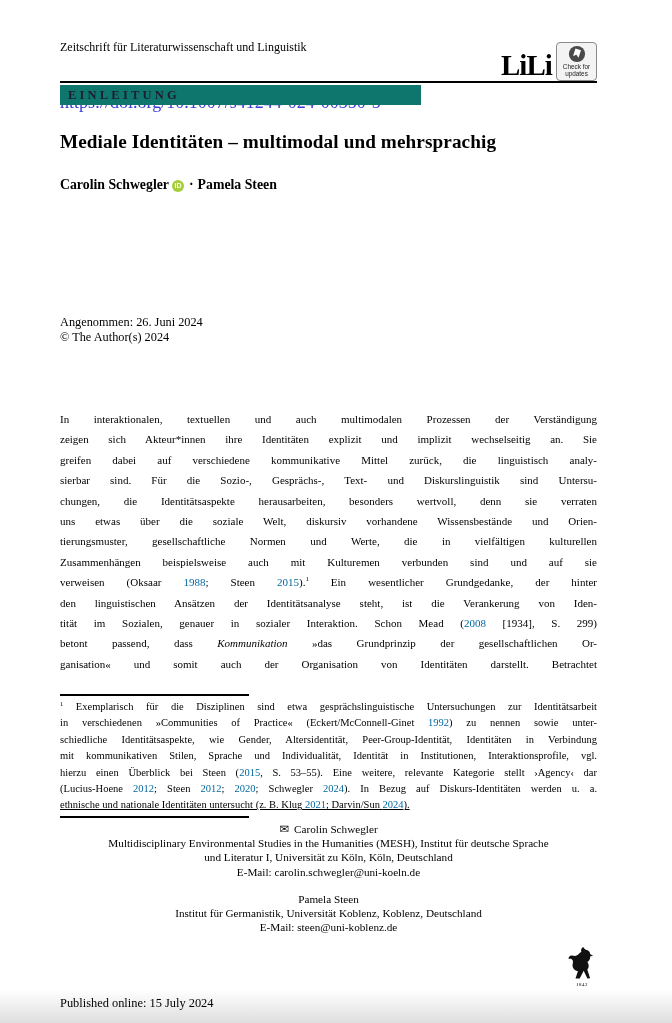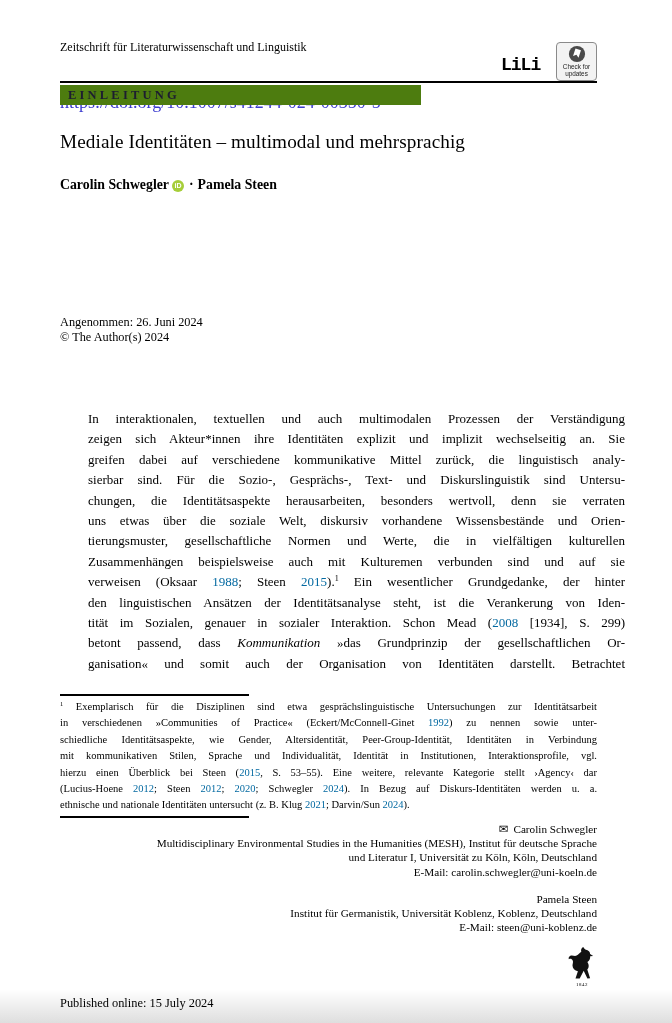--- a/index.html
+++ b/index.html
@@ -7,65 +7,65 @@
   body {
     position:relative; background:#ffffff; color:#000;
     font-family:"Liberation Serif", serif; overflow:hidden;
   }
   .abs { position:absolute; }
   .content { left:60px; width:537px; }
 
   
   .journal  { top:40px; font-size:12px; line-height:14px; }
   .doi      { top:72px; font-size:18px; color:#3c3ccf; text-decoration:none; display:block;margin-top:20px; }
-  .lili     { left:501px; top:51px; font-family:Liberation Mono, monospace;
-              font-weight:900; font-size:18px; line-height:28px; letter-spacing:-1px; }
+  .lili     { left:501px; top:51px; font-family:Liberation Serif, serif;
+              font-weight:900; font-size:29px; line-height:28px; letter-spacing:-1px; }
   .badge {
     left:556px; top:42px; width:41px; height:39px;
     background:#f3f3f3; border:1.5px solid #8a8a8a; border-radius:4px;
     text-align:center; cursor:pointer;
   }
   .badge-icon { display:block; margin:2px auto 0; width:18px; height:18px; }
   .badge-txt  { font-family:"Liberation Sans", sans-serif; font-size:6.4px; line-height:7px; color:#222; }
   .toprule  { top:81px; height:2.4px; background:#000; }
   .section-bar {
-    top:85px; width:361px; height:20px; background:#4d7c0f;
+    top:85px; width:361px; height:20px; background:#0f766e;
     font-size:12.5px; font-weight:bold; letter-spacing:3.2px; color:#1d1d30;
     line-height:20px; padding-left:8px;
   }
 
   
-  .title   { top:131px; font-size:19.2px; font-weight:normal; letter-spacing:0.1px; }
+  .title   { top:131px; font-size:19.2px; font-weight:bold; letter-spacing:0.1px; }
   .authors { top:177px; font-size:13.8px; font-weight:bold; }
   .orcid {
     display:inline-block; width:12px; height:12px; border-radius:50%;
     background:#a6ce39; color:#fff; font-family:"Liberation Sans", sans-serif;
     font-size:7px; font-weight:bold; line-height:12px; text-align:center;
     vertical-align:1px; margin:0 4px 0 3px; cursor:pointer;
   }
   .authors .sep { font-weight:bold; margin:0 4px 0 1px; }
 
   .accepted { top:315px; font-size:12.3px; line-height:15.2px; }
 
   
-  .bodytext { top:409px; font-size:13px;margin-left:28px; }
+  .bodytext { top:409px; font-size:11px; }
   .bodytext .tline { line-height:20.4px; }
   .jblock .tline { text-align:justify; text-align-last:justify; }
-  .footnote.jblock .tline:last-child { text-align-last:left; }
+  .footnote.jblock .tline:last-child { text-align-last:left;text-decoration:underline; }
   .footnote { top:699px; font-size:10.5px; }
   .footnote .tline { line-height:16.4px; }
   sup { font-size:0.62em; vertical-align:super; line-height:0; }
   em { }
   a.ref { color:#0369a1; text-decoration:none; }
 
   .fn-rule   { top:694px; width:189px; height:1.5px; background:#000; }
   .corr-rule { top:816px; width:189px; height:1.5px; background:#000; }
 
   .corr { top:822px; font-size:11.2px; }
-  .corr .tline, .corr .cline { line-height:14.2px; text-align:right; }
+  .corr .tline, .corr .cline { line-height:14.2px; text-align:center; }
   .corr-gap { height:13px; }
   .env { margin-right:5px; font-size:11.5px; }
 
   .published { top:956px; font-size:12.4px;margin-top:40px; }
   .springer  { left:560px; top:940px; width:44px; text-align:center; }
   .springer .year { font-size:5px; line-height:5px; margin-top:-2px; letter-spacing:0.5px; }
 
   .shade {
     left:0; right:0; bottom:0; height:34px; pointer-events:none;
     background:linear-gradient(to bottom, rgba(0,0,0,0) 0%, rgba(0,0,0,0.13) 100%);

